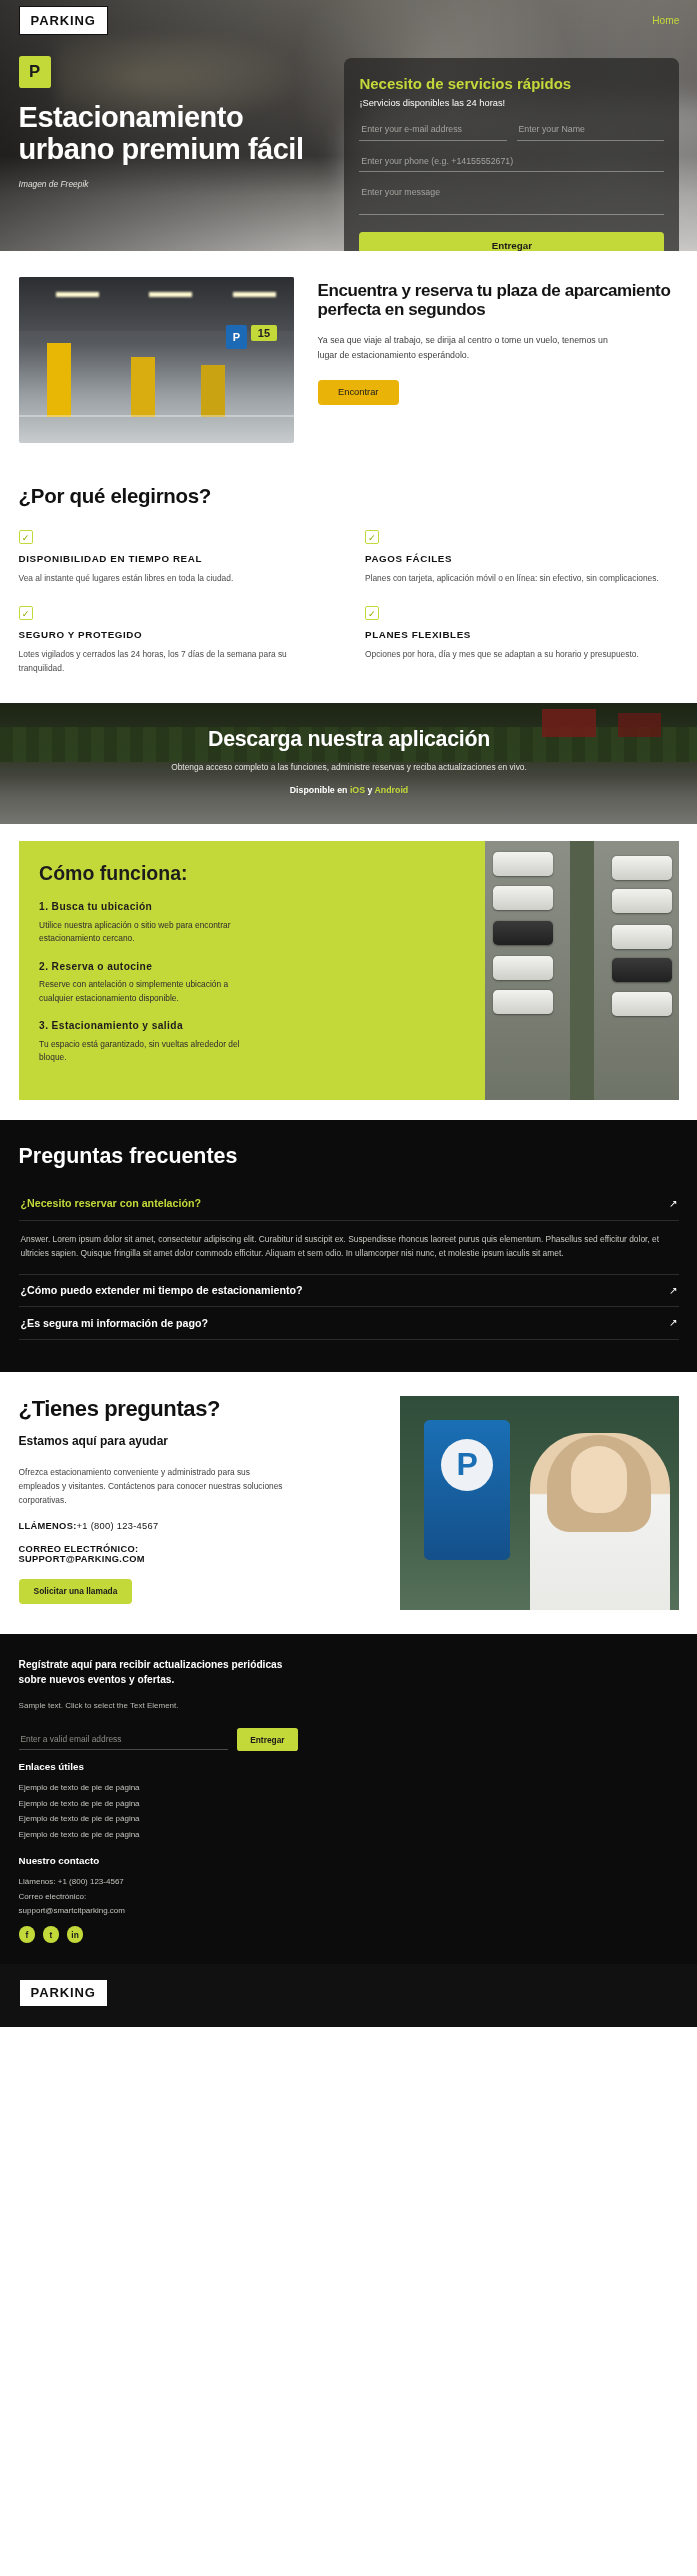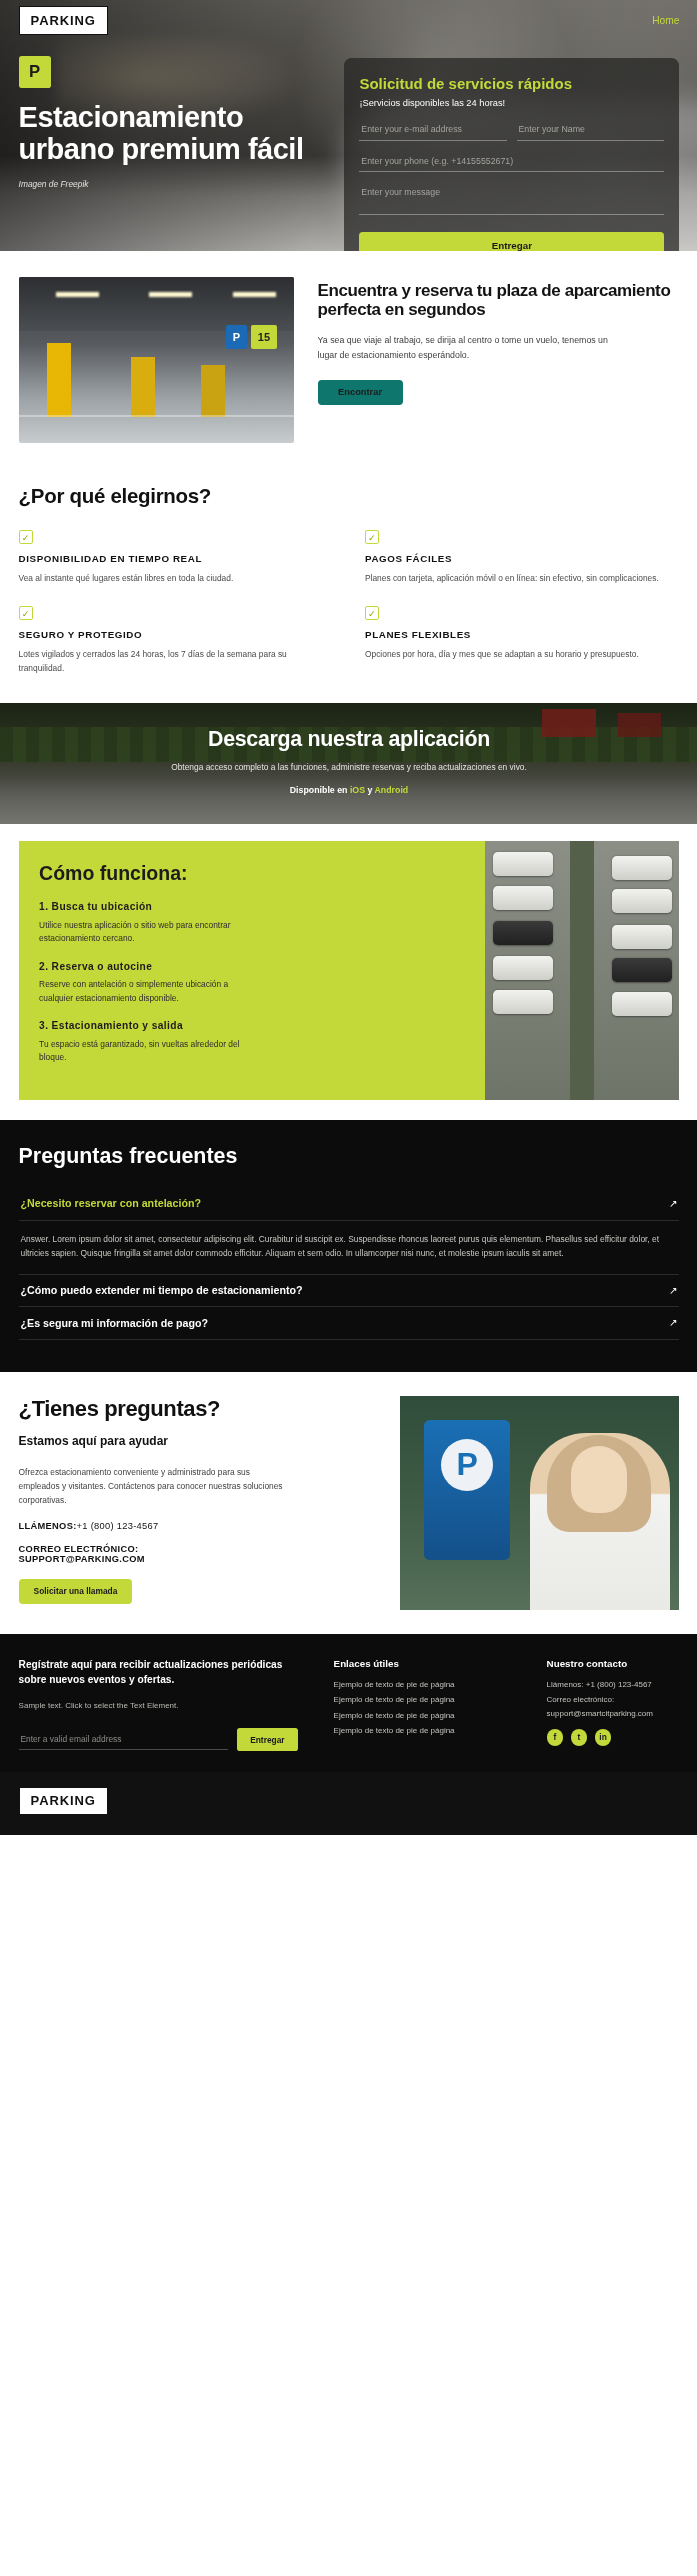--- a/index.html
+++ b/index.html
@@ -177,21 +177,21 @@
   .find-img .pillar.p3{ left:182px; height:52px; background:#caa313;}
   .find-img .ceil{
     position:absolute; left:0; right:0; top:0; height:54px;
     background: linear-gradient(180deg,#2c2e31,#4b4e52);
   }
   .find-img .lamp{
     position:absolute; top:15px; width:43px; height:4.7px; background:#fff8d0; filter: blur(0.9px);
   }
   .find-img .lamp.l1{left:37px;} .find-img .lamp.l2{left:130px;} .find-img .lamp.l3{left:214px;}
   .find-img .sign{
-    position:absolute; right:16.7px; top:48px; width:26px; height:24px;
+    position:absolute; right:16.7px; top:48px; width:26px; height:16px;
     background:#c3d93a; color:#222; font-size:11px; font-weight:bold;
     display:flex; align-items:center; justify-content:center; border-radius:1.9px;
   }
   .find-img .sign2{
     position:absolute; right:47px; top:48px; width:20.5px; height:24px;
     background:#1c6ab5; color:#fff; font-size:11px; font-weight:bold;
     display:flex; align-items:center; justify-content:center; border-radius:1.9px;
   }
 
   .find-text { flex: 1; padding-top: 3.7px; }
@@ -205,27 +205,27 @@
   .find-body {
     margin-top: 13px;
     font-size: 8.8px;
     line-height: 1.7;
     color: #3d3d3d;
     max-width: 307px;
   }
   .btn-lime {
     display: inline-block;
     margin-top: 16.7px;
-    background: #0f766e;
+    background: #eab308;
     color: #1b1b1b;
     border: none;
     border-radius: 3.7px;
     padding: 7.4px 20.5px;
     font-size: 9.3px;
-    font-weight: bold;
+    font-weight: normal;
     cursor: pointer;
     font-family: "Liberation Sans", sans-serif;
   }
 
   
   .why { padding: 15px 18.6px 28px 18.6px; }
   .why-title {
     font-size: 20.5px;
     font-weight: bold;
     letter-spacing: -0.3px;
@@ -398,21 +398,22 @@
     position:absolute; right:52px; bottom:97px; width:56px; height:67px;
     background:#f0d8bb; border-radius: 28px 28px 24px 24px;
   }
 
   
   .footer {
     background: #0c0c0c;
     color: #fff;
     padding: 24px 18.6px 20.5px 18.6px;
     display: flex;
-    gap: 36px;
+    gap: 10px;
+    flex-direction: column;
   }
   .f-col-1 { width: 279px; }
   .f-head { font-size: 10.2px; font-weight: bold; line-height: 1.45; margin-bottom: 13px; }
   .f-sample { font-size: 8px; color: #b9b9b4; line-height: 1.6; margin-bottom: 15px; }
   .f-form { display: flex; align-items: center; gap: 9.3px; }
   .f-input {
     flex: 1;
     background: transparent;
     border: none;
     border-bottom: 0.9px solid #4a4a48;
@@ -468,21 +469,21 @@
 
     <div class="hero-inner">
       <div class="hero-left">
         <div class="p-badge">P</div>
         <h1 class="hero-title">Estacionamiento urbano premium fácil</h1>
         <div class="hero-credit">Imagen de Freepik</div>
       </div>
     </div>
 
     <div class="form-card">
-      <div class="form-title">Solicitud de servicios rápidos</div>
+      <div class="form-title">Necesito de servicios rápidos</div>
       <div class="form-sub">¡Servicios disponibles las 24 horas!</div>
       <div class="form-row">
         <input class="fld" type="text" placeholder="Enter your e-mail address" style="">
         <input class="fld" type="text" placeholder="Enter your Name" style="">
       </div>
       <div class="form-row">
         <input class="fld" type="text" placeholder="Enter your phone (e.g. +14155552671)" style="">
       </div>
       <div class="form-row">
         <textarea class="fld fld-msg" placeholder="Enter your message" style=""></textarea>

